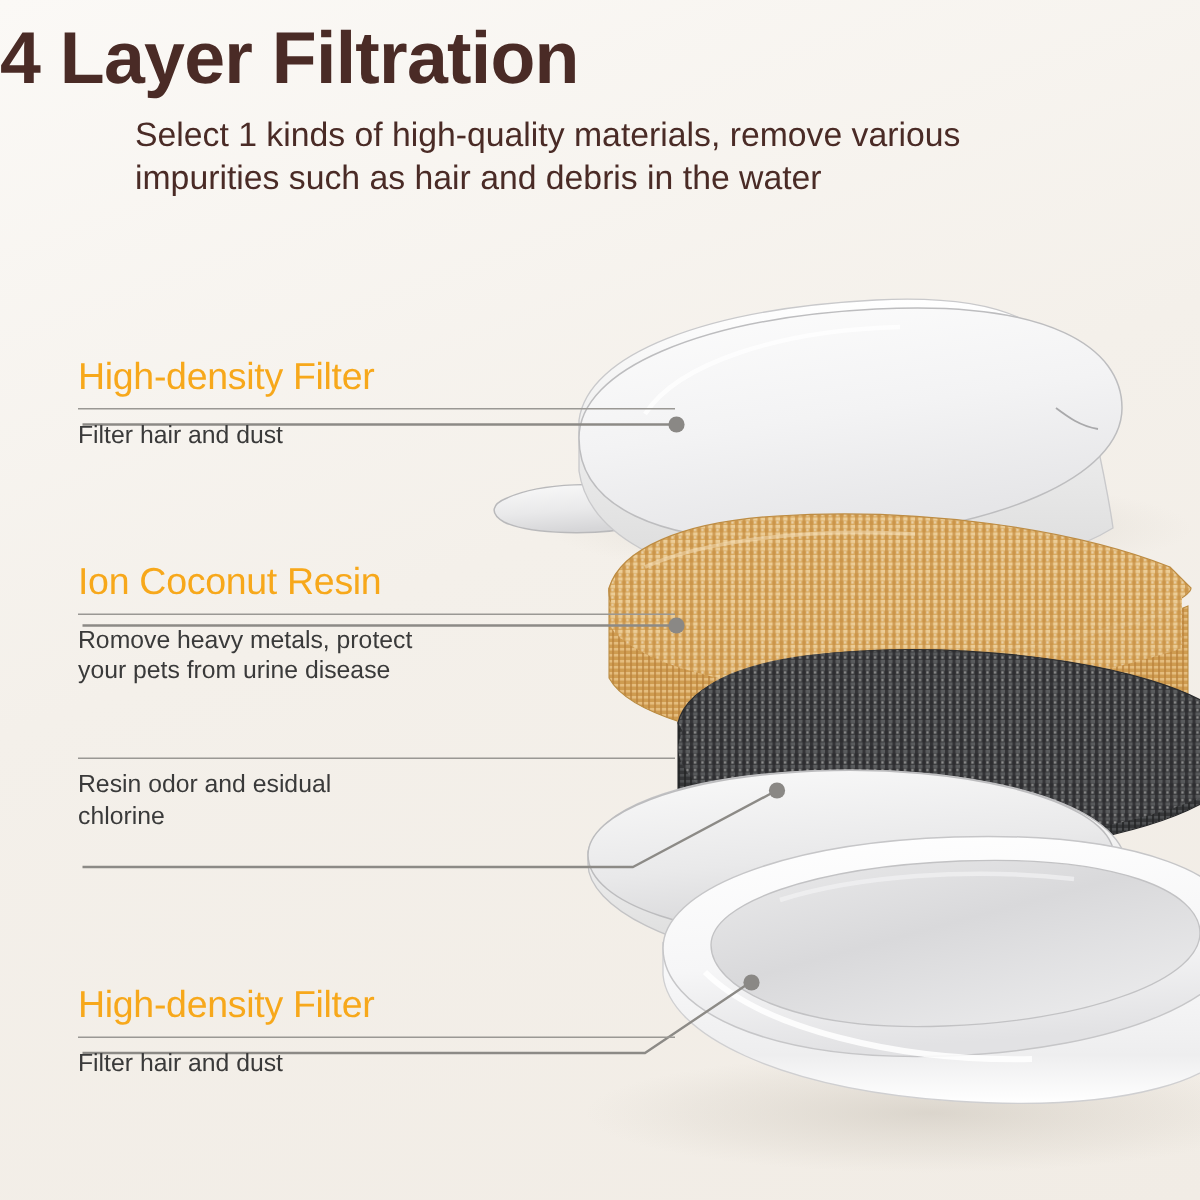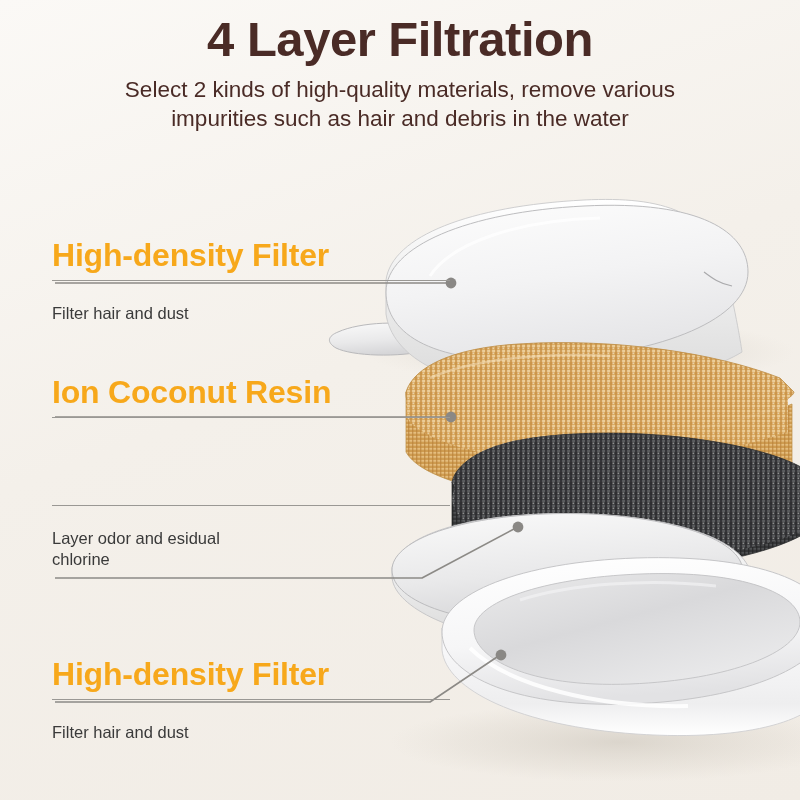--- a/index.html
+++ b/index.html
@@ -22,21 +22,21 @@
     height: 800px;
     background: linear-gradient(160deg, #fbf9f6 0%, #f4f0ea 45%, #f1ece5 100%);
     overflow: hidden;
   }
 
   
   .header {
     position: absolute;
     left: 0; top: 0;
     width: 800px;
-    text-align: center;
+    text-align: left;
   }
   .title {
     margin: 0;
     padding-top: 14px;
     font-size: 49px;
     font-weight: bold;
     letter-spacing: -0.5px;
     color: #4a2b26;
     line-height: 1.06;
   }
@@ -58,36 +58,36 @@
     pointer-events: none;
   }
 
   
   .callout {
     position: absolute;
     left: 52px;
   }
   .callout .c-title {
     margin: 0;
-    font-size: 32px;
-    font-weight: bold;
+    font-size: 25px;
+    font-weight: normal;
     color: #f7a81b;
     line-height: 1.22;
     letter-spacing: -0.2px;
     white-space: pre-line;
   }
   .callout .c-rule {
     margin-top: 5px;
     height: 0;
     border-top: 1.6px solid #9a9894;
     width: 398px;
   }
   .callout .c-desc {
     margin: 0;
-    padding-top: 22px;
+    padding-top: 7px;
     font-size: 16.5px;
     line-height: 1.26;
     color: #3a3a3a;
     white-space: pre-line;
   }
 
   #cal-0 { top: 236px; }
   #cal-1 { top: 373px; }
   #cal-2 { top: 500px; }
   #cal-3 { top: 655px; }
@@ -101,21 +101,21 @@
     pointer-events: none;
   }
 </style>
 </head>
 <body>
 
 <div id="stage">
 
   <div class="header">
     <h1 class="title">4 Layer Filtration</h1>
-    <p class="subtitle">Select 2 kinds of high-quality materials, remove various impurities such as hair and debris in the water</p>
+    <p class="subtitle">Select 1 kinds of high-quality materials, remove various impurities such as hair and debris in the water</p>
   </div>
 
   <svg id="product" viewBox="0 0 800 800">
     <defs>
 
       <linearGradient id="gWhiteTop" x1="0" y1="0" x2="0.35" y2="1">
         <stop offset="0%" stop-color="#fdfdfd"></stop>
         <stop offset="55%" stop-color="#f3f3f4"></stop>
         <stop offset="100%" stop-color="#e6e6e8"></stop>
       </linearGradient>
@@ -274,25 +274,27 @@
 
   <div class="callout" id="cal-0">
     <p class="c-title">High-density Filter</p>
     <div class="c-rule"></div>
     <p class="c-desc">Filter hair and dust</p>
   </div>
 
   <div class="callout" id="cal-1">
     <p class="c-title">Ion Coconut Resin</p>
     <div class="c-rule"></div>
+    <p class="c-desc">Romove heavy metals, protect
+your pets from urine disease</p>
   </div>
 
   <div class="callout" id="cal-2">
     <div class="c-rule"></div>
-    <p class="c-desc">Layer odor and esidual
+    <p class="c-desc">Resin odor and esidual
 chlorine</p>
   </div>
 
   <div class="callout" id="cal-3">
     <p class="c-title">High-density Filter</p>
     <div class="c-rule"></div>
     <p class="c-desc">Filter hair and dust</p>
   </div>
 
 </div>

